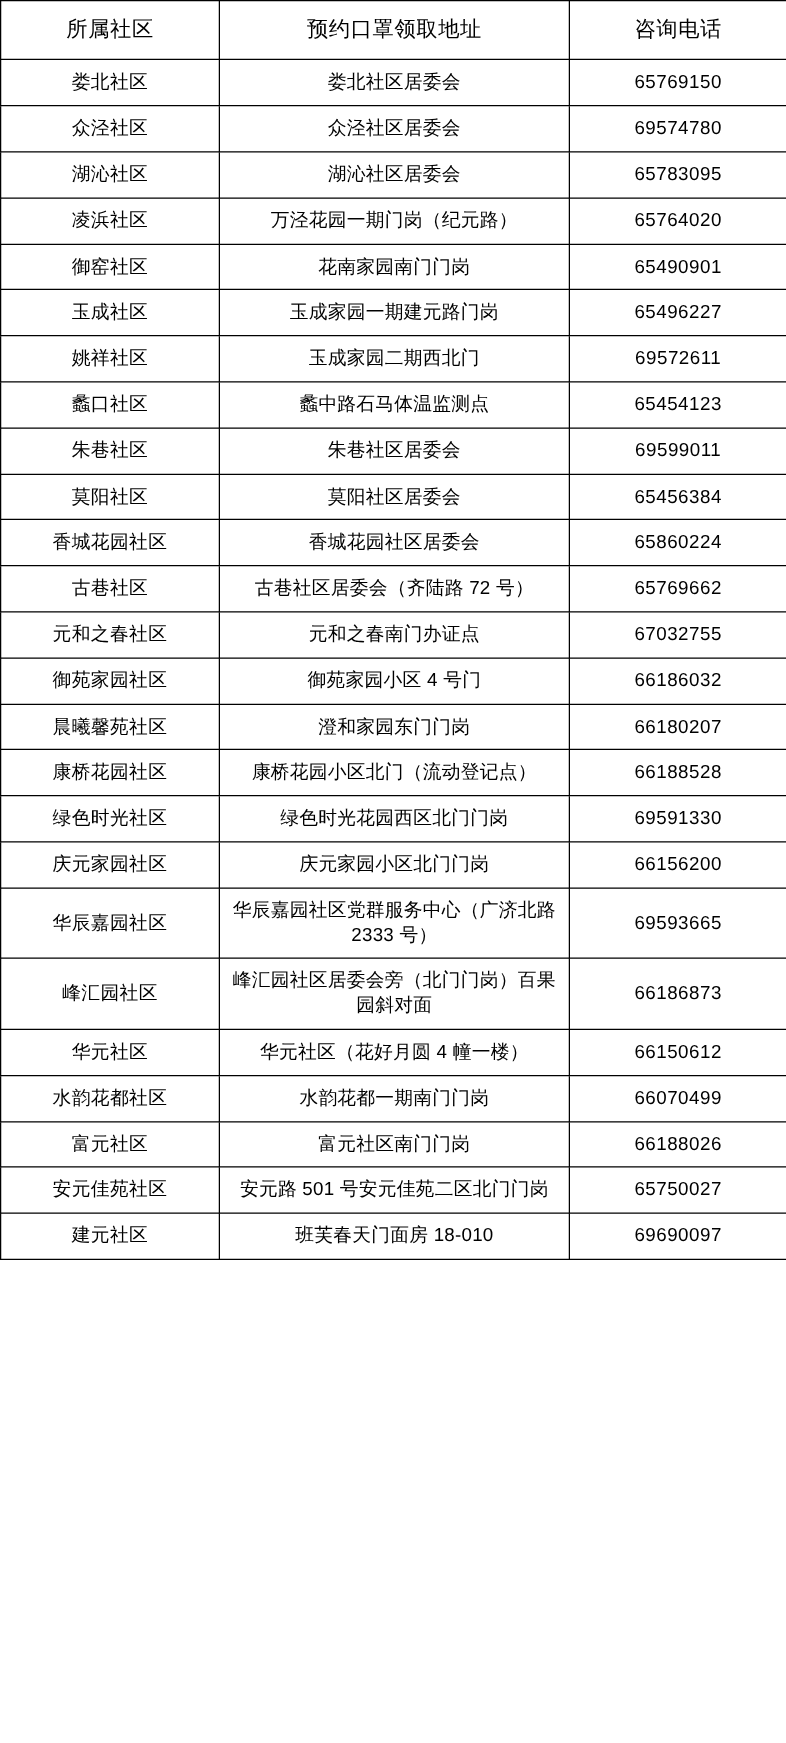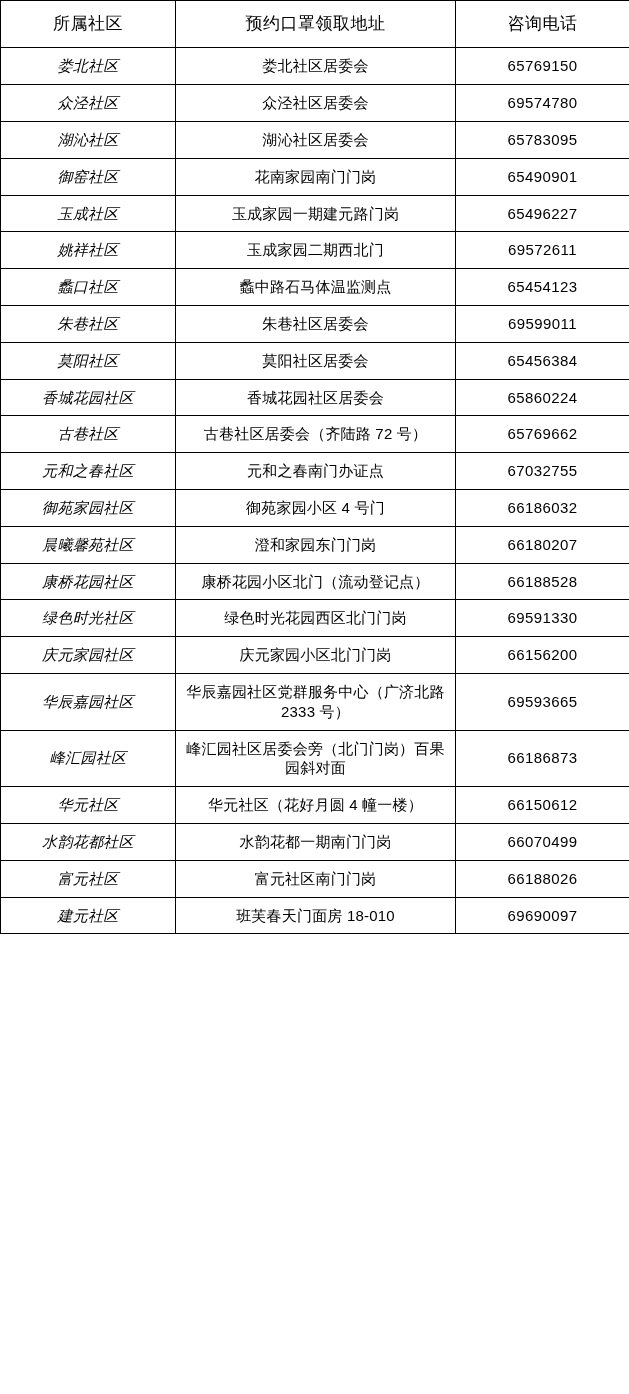--- a/index.html
+++ b/index.html
@@ -44,21 +44,20 @@
     padding: 12px 4px;
     letter-spacing: 0.5px;
   }
   table.mask-table tbody td {
     font-size: 15px;
     font-weight: normal;
   }
   td.community-cell {
     font-size: 15px;
     letter-spacing: 0.3px;
-    font-style: italic;
   }
   td.address-cell {
     font-size: 15px;
     letter-spacing: 0.2px;
   }
   td.phone-cell {
     font-size: 15px;
     font-family: "Liberation Sans", "DejaVu Sans", sans-serif;
     letter-spacing: 0.4px;
   }
@@ -91,20 +90,25 @@
           <td class="community-cell">众泾社区</td>
           <td class="address-cell">众泾社区居委会</td>
           <td class="phone-cell">69574780</td>
         </tr>
         <tr>
           <td class="community-cell">湖沁社区</td>
           <td class="address-cell">湖沁社区居委会</td>
           <td class="phone-cell">65783095</td>
         </tr>
         <tr>
+          <td class="community-cell">凌浜社区</td>
+          <td class="address-cell">万泾花园一期门岗（纪元路）</td>
+          <td class="phone-cell">65764020</td>
+        </tr>
+        <tr>
           <td class="community-cell">御窑社区</td>
           <td class="address-cell">花南家园南门门岗</td>
           <td class="phone-cell">65490901</td>
         </tr>
         <tr>
           <td class="community-cell">玉成社区</td>
           <td class="address-cell">玉成家园一期建元路门岗</td>
           <td class="phone-cell">65496227</td>
         </tr>
         <tr>
@@ -184,20 +188,25 @@
         </tr>
         <tr>
           <td class="community-cell">水韵花都社区</td>
           <td class="address-cell">水韵花都一期南门门岗</td>
           <td class="phone-cell">66070499</td>
         </tr>
         <tr>
           <td class="community-cell">富元社区</td>
           <td class="address-cell">富元社区南门门岗</td>
           <td class="phone-cell">66188026</td>
+        </tr>
+        <tr>
+          <td class="community-cell">安元佳苑社区</td>
+          <td class="address-cell">安元路 501 号安元佳苑二区北门门岗</td>
+          <td class="phone-cell">65750027</td>
         </tr>
         <tr>
           <td class="community-cell">建元社区</td>
           <td class="address-cell">班芙春天门面房 18-010</td>
           <td class="phone-cell">69690097</td>
         </tr>
       </tbody>
   </table>
 </div>
 

